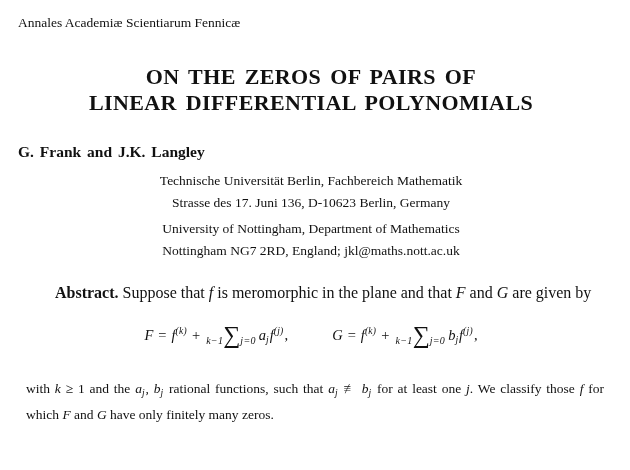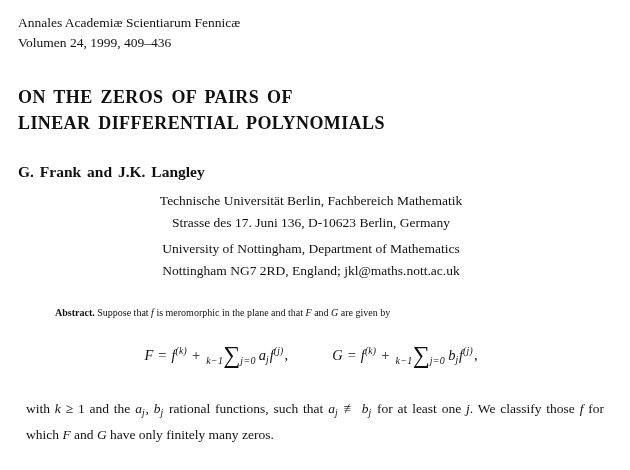--- a/index.html
+++ b/index.html
@@ -9,43 +9,43 @@
     font-family: "Liberation Serif", "DejaVu Serif", serif;
     color: #111111;
     overflow: hidden;
   }
   .page { width: 630px; height: 470px; padding: 13px 26px 0 18px; }
 
   .journal-header { font-size: 13.5px; line-height: 20px; }
 
   .paper-title {
     margin-top: 31px;
-    text-align: left;
-    font-size: 18px;
+    text-align: center;
+    font-size: 22px;
     font-weight: bold;
     line-height: 26px;
     letter-spacing: 0.4px;
     word-spacing: 3px;
   }
 
   .authors {
     margin-top: 27px;
     text-align: left;
     font-size: 15.5px;
     font-weight: bold;
     word-spacing: 2px;
   }
 
   .affiliations { margin-top: 9px; text-align: center; font-size: 13.5px; }
   .affil-group { margin-top: 4px; }
   .affil-line { line-height: 22px; }
 
   .abstract-intro {
     margin-top: 21px;
-    font-size: 10px;
+    font-size: 16px;
     line-height: 19px;
     text-indent: 37px;
   }
   .bf { font-weight: bold; }
   .mi { font-style: italic; }
 
   .display-math {
     margin-top: 6px;
     height: 58px;
     display: flex;
@@ -78,21 +78,20 @@
     margin-left: 8px;
   }
 </style>
 </head>
 <body>
 
 <div class="page">
 
   <div class="journal-header">
     <div>Annales Academiæ Scientiarum Fennicæ</div>
-    <div>Volumen 24, 1999, 409–436</div>
   </div>
 
   <div class="paper-title">
     <div>ON THE ZEROS OF PAIRS OF</div>
     <div>LINEAR DIFFERENTIAL POLYNOMIALS</div>
   </div>
 
   <div class="authors">G. Frank and J.K. Langley</div>
 
   <div class="affiliations">

